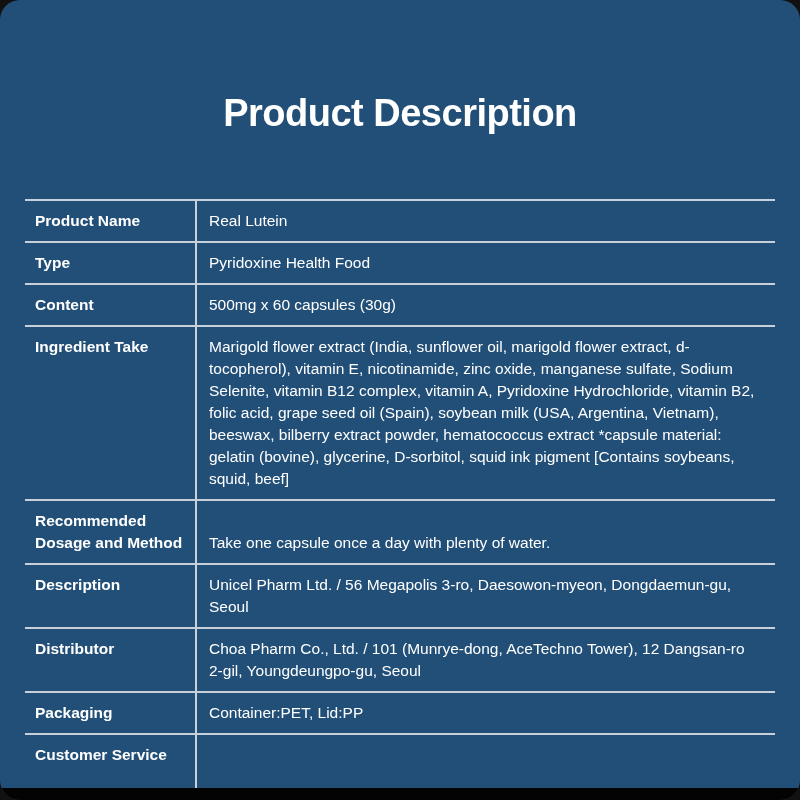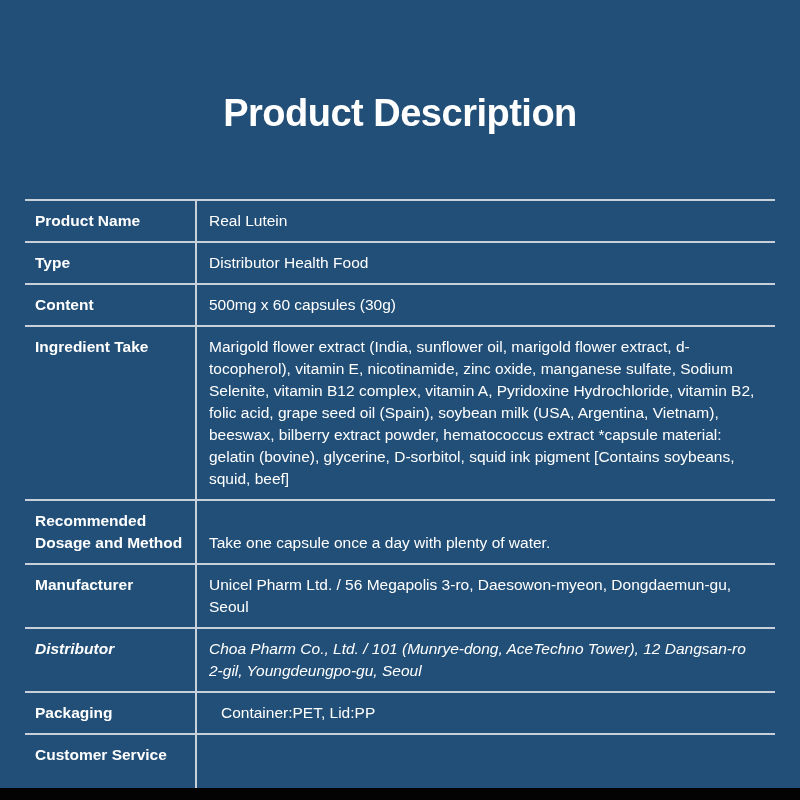--- a/index.html
+++ b/index.html
@@ -8,20 +8,21 @@
     background: #111;
   }
   #canvas {
     position: relative;
     width: 800px;
     height: 800px;
     background: #224F77;
     overflow: hidden;
     font-family: "Liberation Sans", sans-serif;
     color: #FFFFFF;
+    border-radius: 20px;
   }
   .page-title {
     position: absolute;
     top: 90px;
     left: 0;
     width: 100%;
     text-align: center;
     font-size: 38px;
     line-height: 46px;
     font-weight: 700;
@@ -65,22 +66,22 @@
     flex: 1;
     padding: 9px 14px 9px 14px;
   }
   
   .row:nth-child(2) { min-height: 42px; }  
   .row:nth-child(3) { min-height: 40px; }
   .row:nth-child(4) { min-height: 42px; }
   .row:nth-child(5) { min-height: 161px; }
   .row:nth-child(6) { min-height: 61px; align-items: flex-end; }
   .row:nth-child(7) { min-height: 62px; }
-  .row:nth-child(8) { min-height: 62px; font-style: italic; }
-  .row:nth-child(9) { min-height: 39px; gap: 12px; }
+  .row:nth-child(8) { min-height: 62px; }
+  .row:nth-child(9) { min-height: 39px; }
   .row:nth-child(10){ min-height: 40px; flex-direction: column; }
   .bottom-bar {
     position: absolute;
     left: 0;
     bottom: 0;
     width: 100%;
     height: 12px;
     background: #030303;
   }
 </style>
@@ -93,36 +94,36 @@
 
   <div class="spec-table" id="spec-table">
     <div class="vline"></div>
 
   <div class="row">
         <div class="cell label">Product Name</div>
         <div class="cell value">Real Lutein</div>
       </div>
       <div class="row">
         <div class="cell label">Type</div>
-        <div class="cell value">Distributor Health Food</div>
+        <div class="cell value">Pyridoxine Health Food</div>
       </div>
       <div class="row">
         <div class="cell label">Content</div>
         <div class="cell value">500mg x 60 capsules (30g)</div>
       </div>
       <div class="row">
         <div class="cell label">Ingredient Take</div>
         <div class="cell value">Marigold flower extract (India, sunflower oil, marigold flower extract, d-tocopherol), vitamin E, nicotinamide, zinc oxide, manganese sulfate, Sodium Selenite, vitamin B12 complex, vitamin A, Pyridoxine Hydrochloride, vitamin B2, folic acid, grape seed oil (Spain), soybean milk (USA, Argentina, Vietnam), beeswax, bilberry extract powder, hematococcus extract *capsule material: gelatin (bovine), glycerine, D-sorbitol, squid ink pigment [Contains soybeans, squid, beef]</div>
       </div>
       <div class="row">
         <div class="cell label">Recommended Dosage and Method</div>
         <div class="cell value">Take one capsule once a day with plenty of water.</div>
       </div>
       <div class="row">
-        <div class="cell label">Manufacturer</div>
+        <div class="cell label">Description</div>
         <div class="cell value">Unicel Pharm Ltd. / 56 Megapolis 3-ro, Daesowon-myeon, Dongdaemun-gu, Seoul</div>
       </div>
       <div class="row">
         <div class="cell label">Distributor</div>
         <div class="cell value">Choa Pharm Co., Ltd. / 101 (Munrye-dong, AceTechno Tower), 12 Dangsan-ro 2-gil, Youngdeungpo-gu, Seoul</div>
       </div>
       <div class="row">
         <div class="cell label">Packaging</div>
         <div class="cell value">Container:PET, Lid:PP</div>
       </div>

